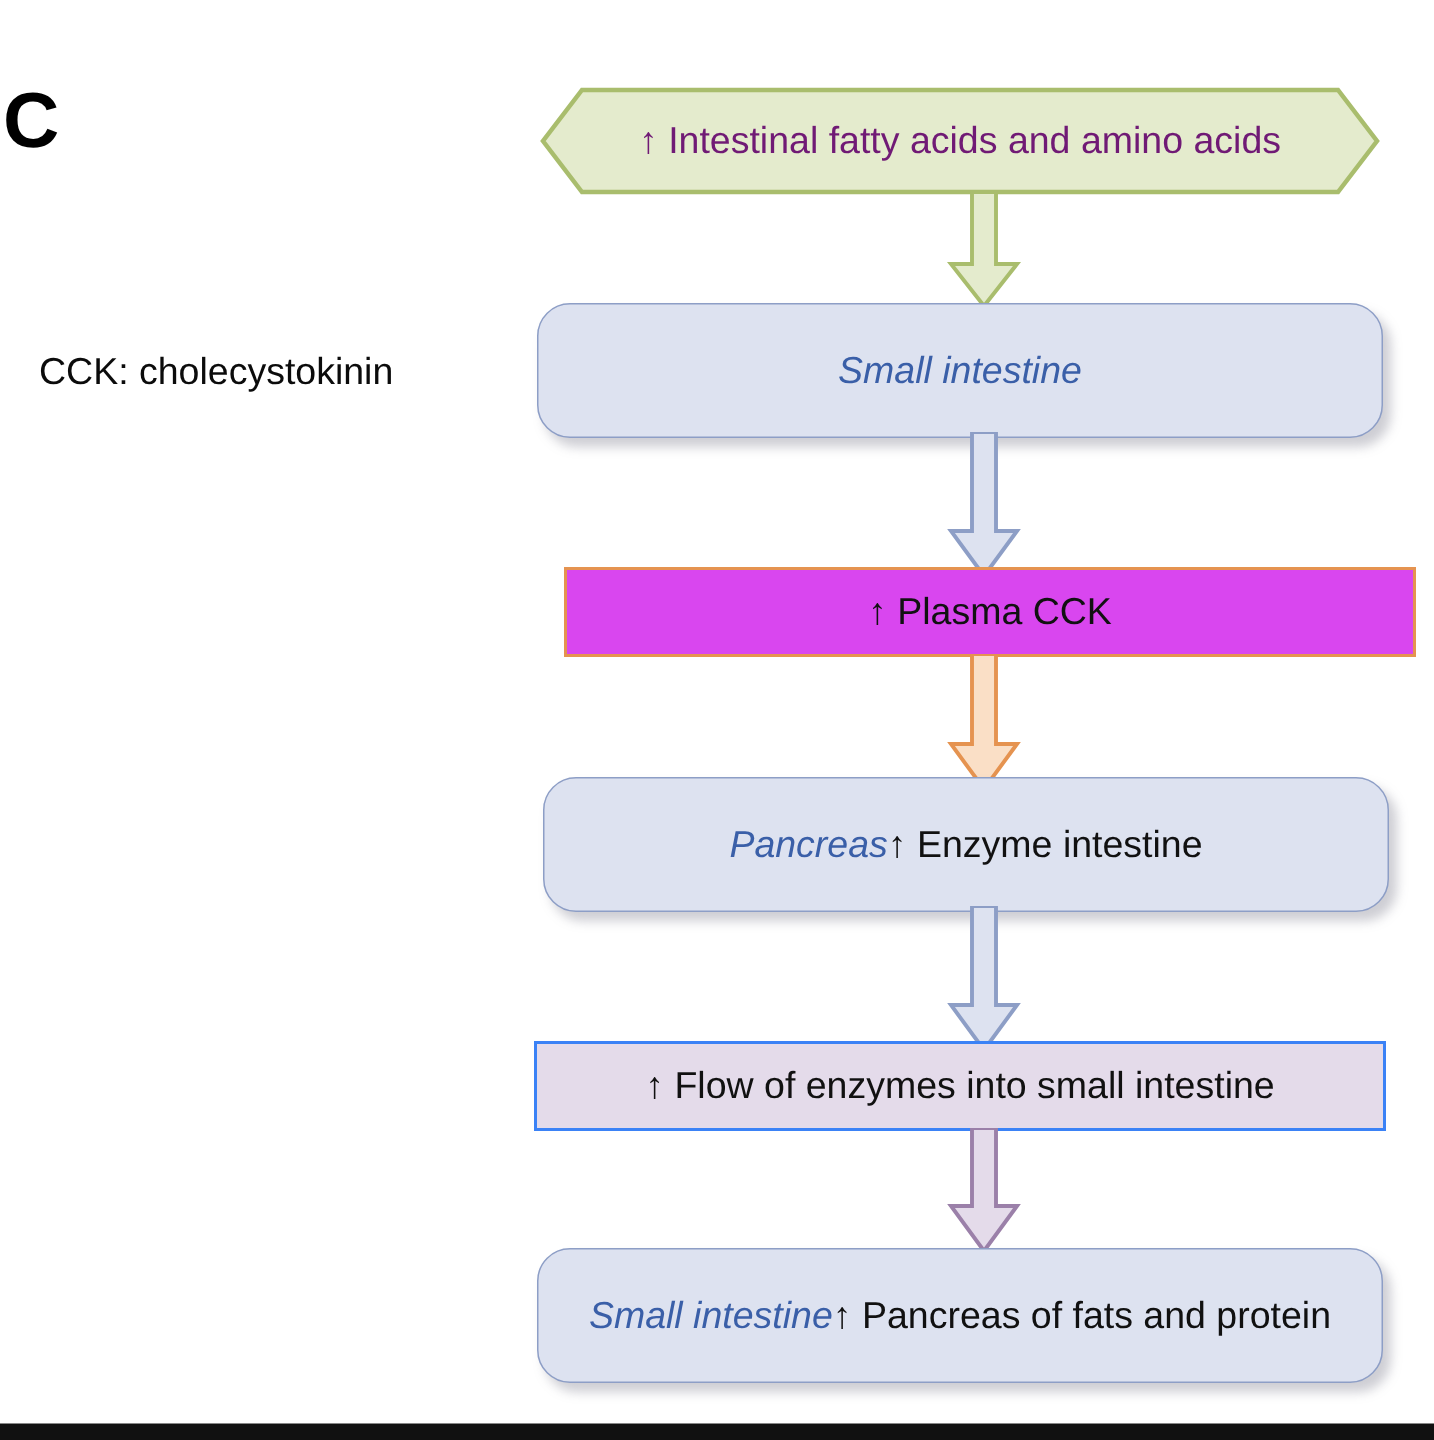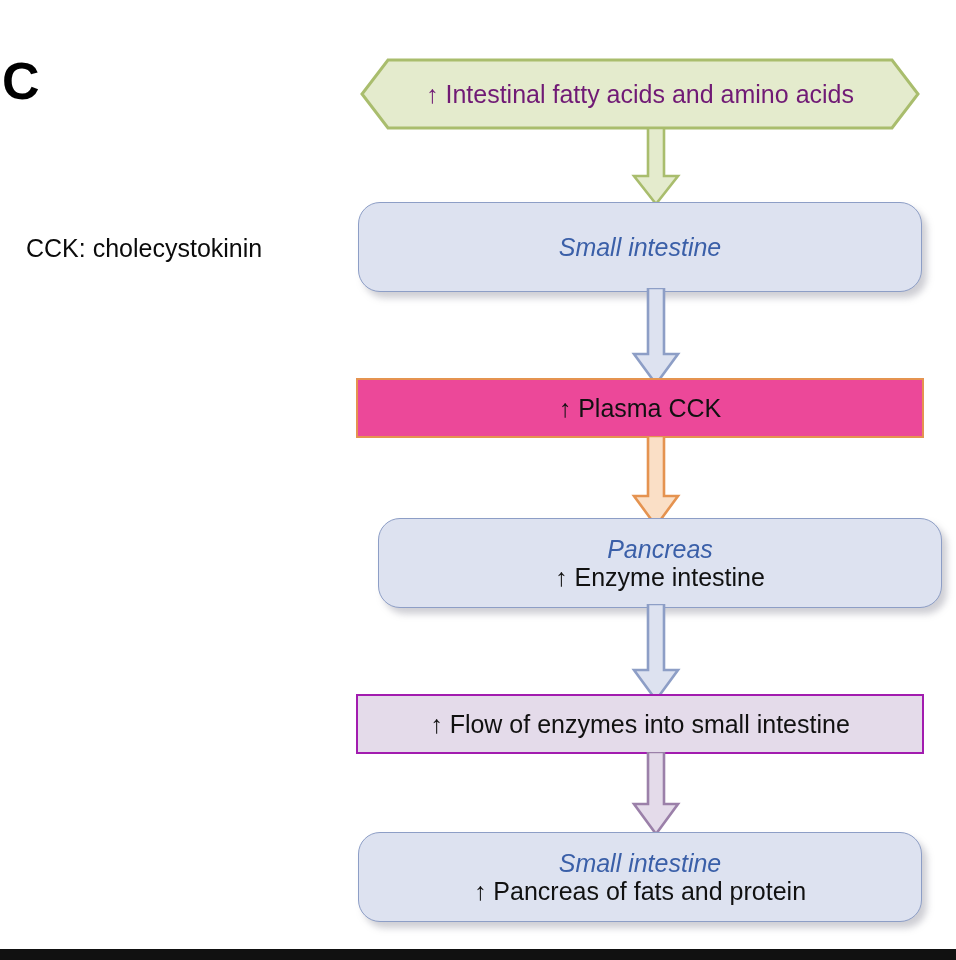--- a/index.html
+++ b/index.html
@@ -43,21 +43,20 @@
     color: #0b0b0b;
     white-space: nowrap;
     text-align: right;
   }
 
   
   .node {
     position: absolute;
     box-sizing: border-box;
     display: flex;
-    flex-direction: column;
     align-items: center;
     justify-content: center;
     text-align: center;
   }
   .node-organ {
     font-size: 25px;
     font-style: italic;
     color: #3a5fa8;
     line-height: 1.12;
     white-space: nowrap;
@@ -97,28 +96,29 @@
   
   .box-rounded {
     border-radius: 22px;
     background: #dde2f0;
     border: 1.6px solid #8d9ec6;
     box-shadow: 5px 6px 7px rgba(120,120,135,0.36);
   }
 
   
   .box-orange {
-    background: #ec4899;
+    background: #d946ef;
     border: 2px solid #e59350;
+    margin-left: 20px;
   }
 
   
   .box-purple {
     background: #e4dbea;
-    border: 2px solid #a21caf;
+    border: 2px solid #3b82f6;
   }
 
   
   .arrow {
     position: absolute;
   }
 
   
   .bottom-bar {
     position: absolute;
@@ -164,21 +164,21 @@
   <div class="node box-orange" style="left:356px; top:378px; width:568px; height:60px;">
     <div class="node-text">↑ Plasma CCK</div>
   </div>
 
   <div class="arrow" style="left:626px; top:436px;">
     <svg width="60" height="92" viewBox="0 0 60 92">
       <polygon points="22,0 38,0 38,60 52,60 30,90 8,60 22,60" fill="#fadfc6" stroke="#e59350" stroke-width="2.6" stroke-linejoin="miter"></polygon>
     </svg>
   </div>
 
-  <div class="node box-rounded" style="left:378px; top:518px; width:564px; height:90px;">
+  <div class="node box-rounded" style="left:362px; top:518px; width:564px; height:90px;">
     <div class="node-organ">Pancreas</div>
     <div class="node-text">↑ Enzyme intestine</div>
   </div>
 
   <div class="arrow" style="left:626px; top:604px;">
     <svg width="60" height="98" viewBox="0 0 60 98">
       <polygon points="22,0 38,0 38,66 52,66 30,96 8,66 22,66" fill="#dde2f0" stroke="#8d9ec6" stroke-width="2.6" stroke-linejoin="miter"></polygon>
     </svg>
   </div>
 

